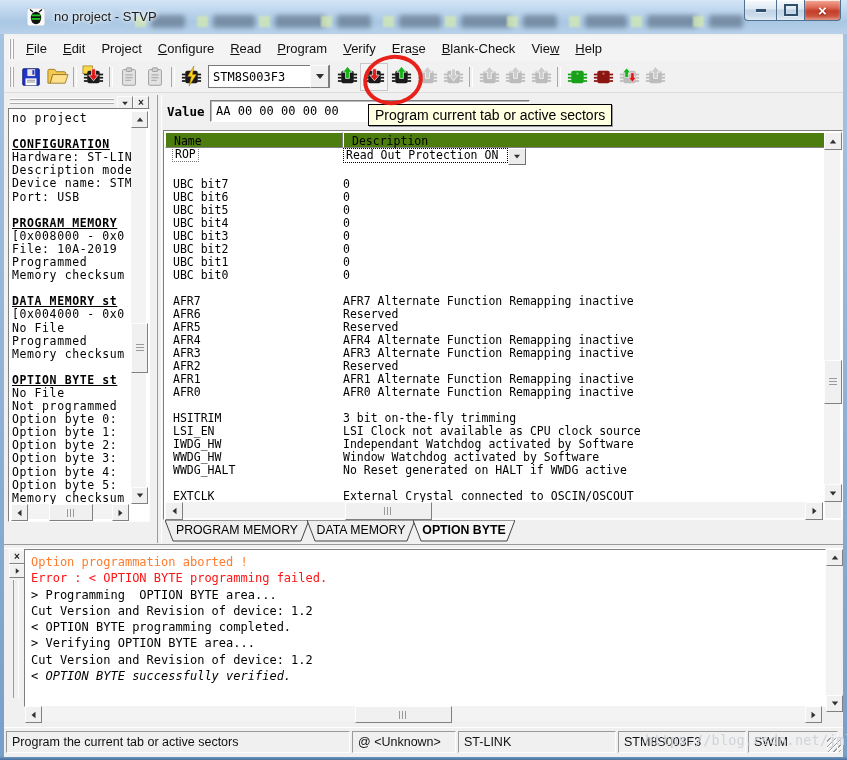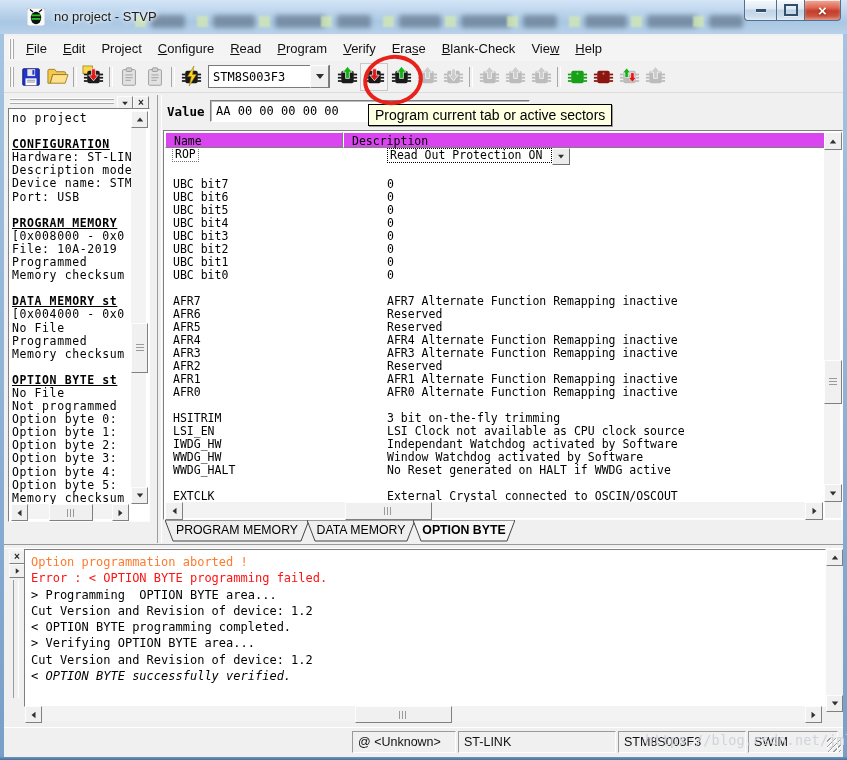--- a/index.html
+++ b/index.html
@@ -86,24 +86,24 @@
   .splitter-groove{left:157px;top:95px;width:3px;height:448px;border-left:1px solid #9c9c9c;border-right:1px solid #fff;}
 
   
   .value-label{left:167px;top:104px;font-size:12.5px;font-weight:bold;}
   .value-field{left:210px;top:100px;width:294px;height:20px;}
   .value-text{position:absolute;left:5px;top:3px;font-size:12px;}
   .tooltip{left:368px;top:104px;height:20px;background:#ffffe1;border:1px solid #000;z-index:30;
      display:flex;align-items:center;padding:0 6px;font-size:14px;box-shadow:1px 1px 0 #9a9a9a;}
 
   .table-frame{left:163px;top:130px;width:678px;height:388px;background:#fff;}
-  .th{position:absolute;left:1px;top:1px;height:16px;background:#d946ef;display:flex;font-size:11.5px;}
+  .th{position:absolute;left:1px;top:1px;height:16px;background:#4d7c0f;display:flex;font-size:11.5px;}
   .th-cell{border:1px solid;border-color:#fdfdfd #808080 #808080 #fdfdfd;padding:1px 0 0 8px;box-sizing:border-box;}
   .rows{position:absolute;left:1px;top:17px;width:658px;overflow:hidden;}
-  .trow{height:13px;display:flex;font-size:11.5px;line-height:13px;white-space:nowrap;gap:44px;}
+  .trow{height:13px;display:flex;font-size:11.5px;line-height:13px;white-space:nowrap;}
   .tname{width:178px;padding-left:8px;box-sizing:border-box;flex:none;}
   .tdesc{flex:1;}
   .ropfocus{outline:1px dotted #777;padding:0 2px;}
   .combo{display:flex;width:183px;height:15px;margin-top:0;}
   .combo .ctext{flex:1;border:1px dotted #000;background:#fff;padding:0 2px;line-height:13px;}
   .combo .carrow{width:16px;height:15px;background:#ececec;border:1px solid;border-color:#fdfdfd #707070 #707070 #fdfdfd;
      display:flex;align-items:center;justify-content:center;}
 
   
   .tabs-strip{left:163px;top:520px;width:678px;height:24px;}
@@ -737,20 +737,21 @@
       <div class="sb-btn" style="left: 0px; top: 0px; width: 15px; height: 15px;">
         <span class="tri-up" style="transform: scale(0.8);"></span>
       </div>
       <div class="sb-btn" style="left: 0px; bottom: 0px; width: 15px; height: 15px;">
         <span class="tri-dn" style="transform: scale(0.8);"></span>
       </div>
     </div>
 
   <div class="abs statusbar" id="statusbar">
     <div class="grip-corner"></div>
+  <div class="sseg sans" style="left: 2px; width: 344px;">Program the current tab or active sectors</div>
       <div class="sseg sans" style="left: 348px; width: 104px;">@ &lt;Unknown&gt;</div>
       <div class="sseg sans" style="left: 454px; width: 158px;">ST-LINK</div>
       <div class="sseg sans" style="left: 614px; width: 128px;">STM8S003F3</div>
       <div class="sseg sans" style="left: 744px; width: 90px;">SWIM</div>
     </div>
   <div class="abs watermark mono">https://blog.csdn.net/jmld</div>
 
 </div>
 
 </body></html>

